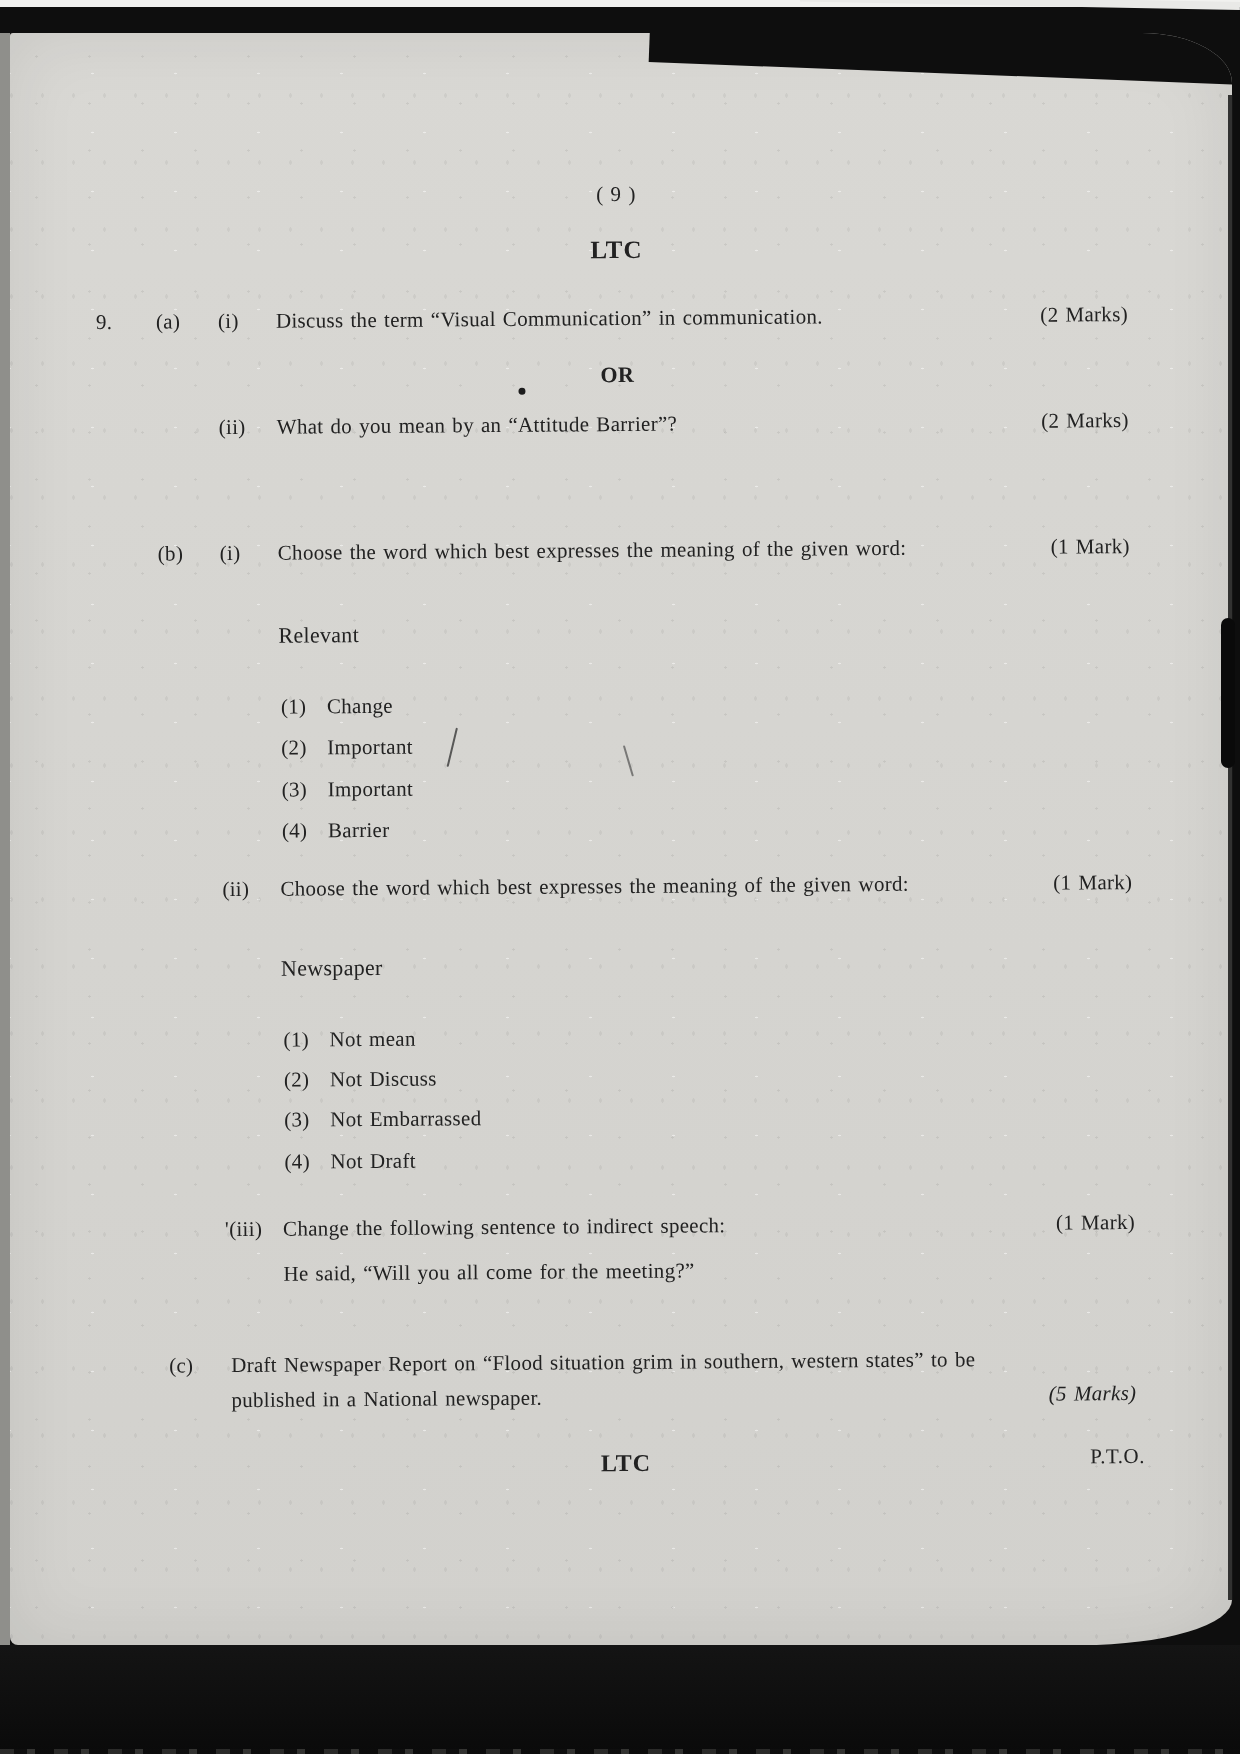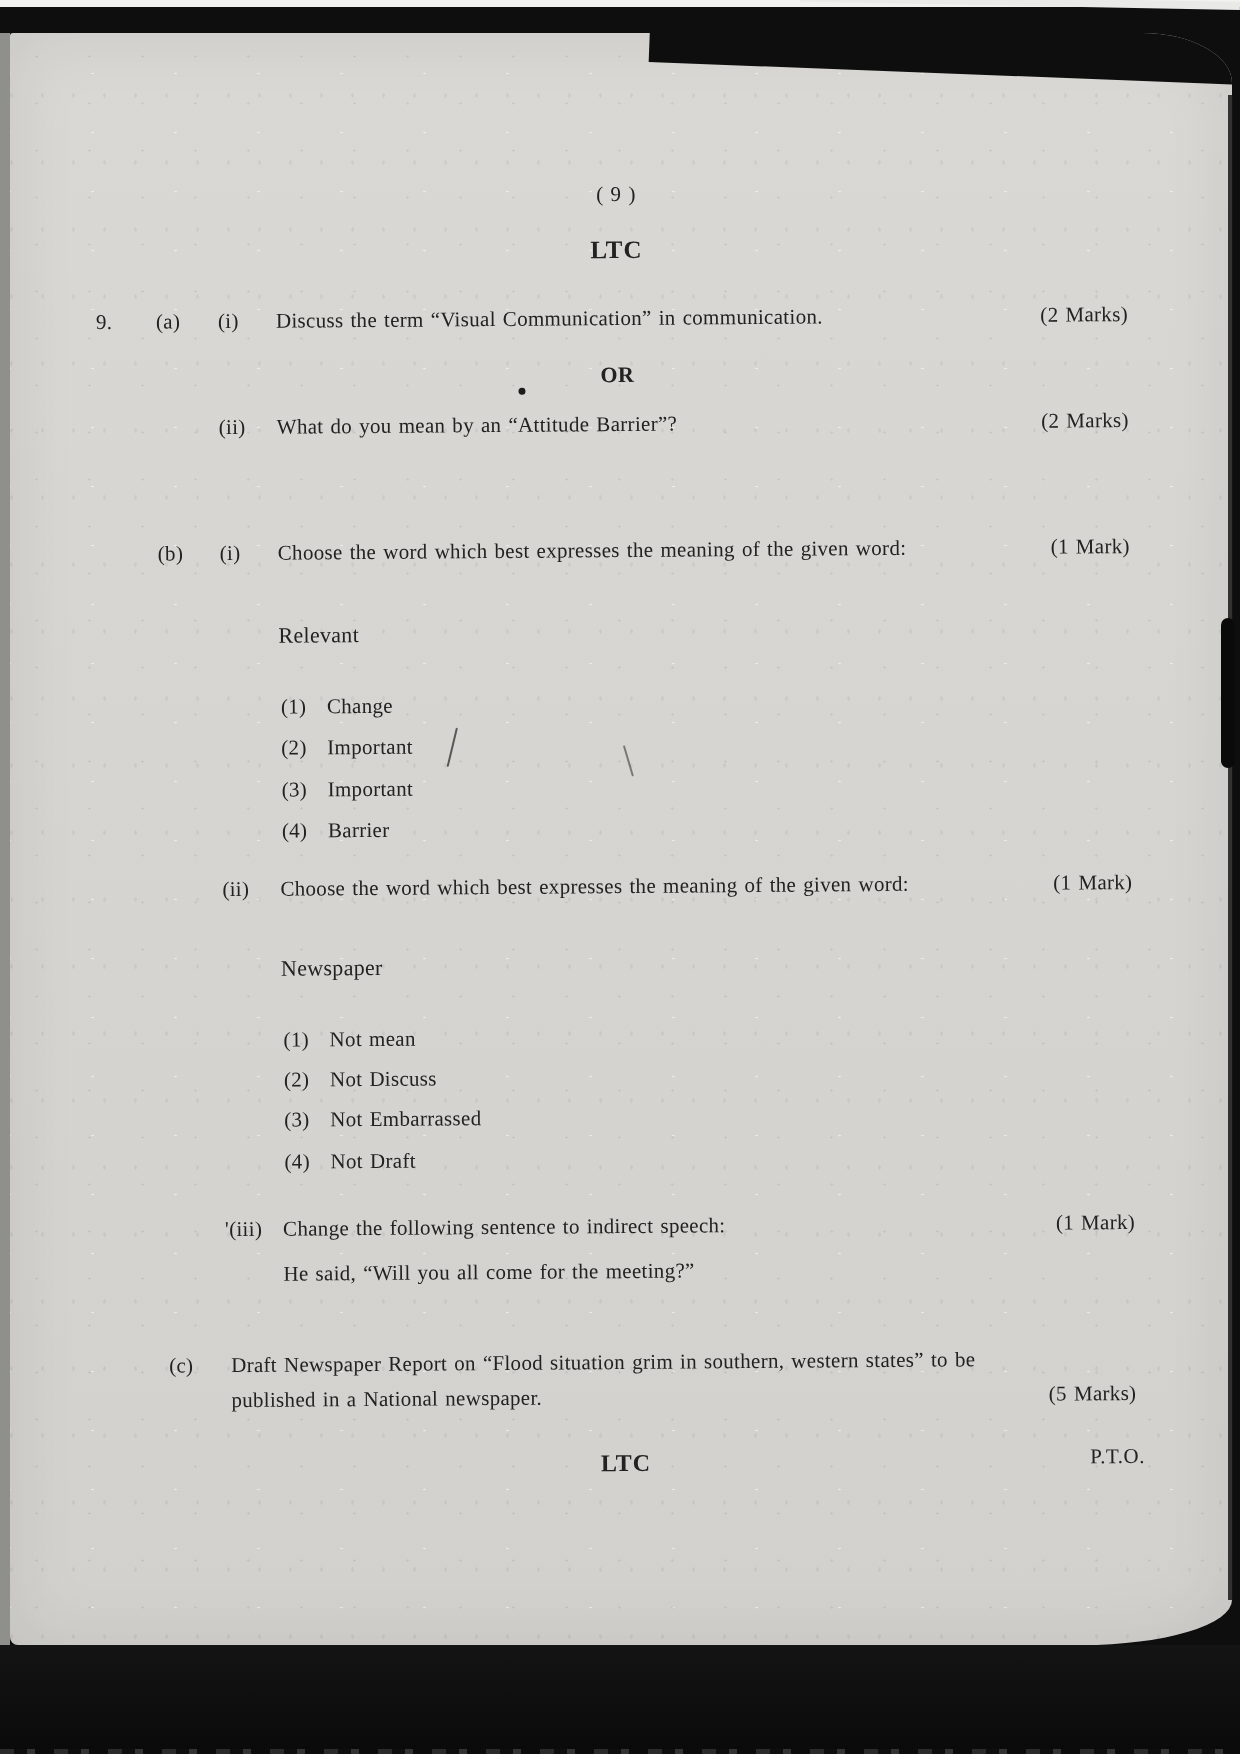--- a/index.html
+++ b/index.html
@@ -65,21 +65,21 @@
   .o-num{width:46px;flex:none;}
 
   .word{position:absolute;left:270px;height:30px;line-height:30px;font-weight:400;font-size:22px;}
   .plain{position:absolute;height:30px;line-height:30px;}
 
   .c-para{position:absolute;left:90px;width:1032px;display:flex;align-items:flex-start;line-height:35px;}
   .c-spacer{width:65px;flex:none;}
   .c-clabel{width:62px;flex:none;}
   .c-body{flex:1 1 auto;}
   .c-line2{display:flex;}
-  .c-line2 .m{margin-left:auto;}
+  .c-line2 .m{margin-left:auto;font-style:italic;}
 
   .dot{position:absolute;left:512px;top:354px;width:7px;height:7px;background:#1c1c1c;border-radius:50%;}
   .stroke1{position:absolute;left:442px;top:693px;width:2px;height:40px;background:#2e2e2e;border-radius:2px;
     transform:rotate(14deg);opacity:.75;}
   .stroke2{position:absolute;left:618px;top:712px;width:2px;height:32px;background:#3a3a3a;border-radius:2px;
     transform:rotate(-16deg);opacity:.6;}
 
   .pto{position:absolute;right:92px;top:1412px;height:30px;line-height:30px;letter-spacing:.5px;}
 
   

